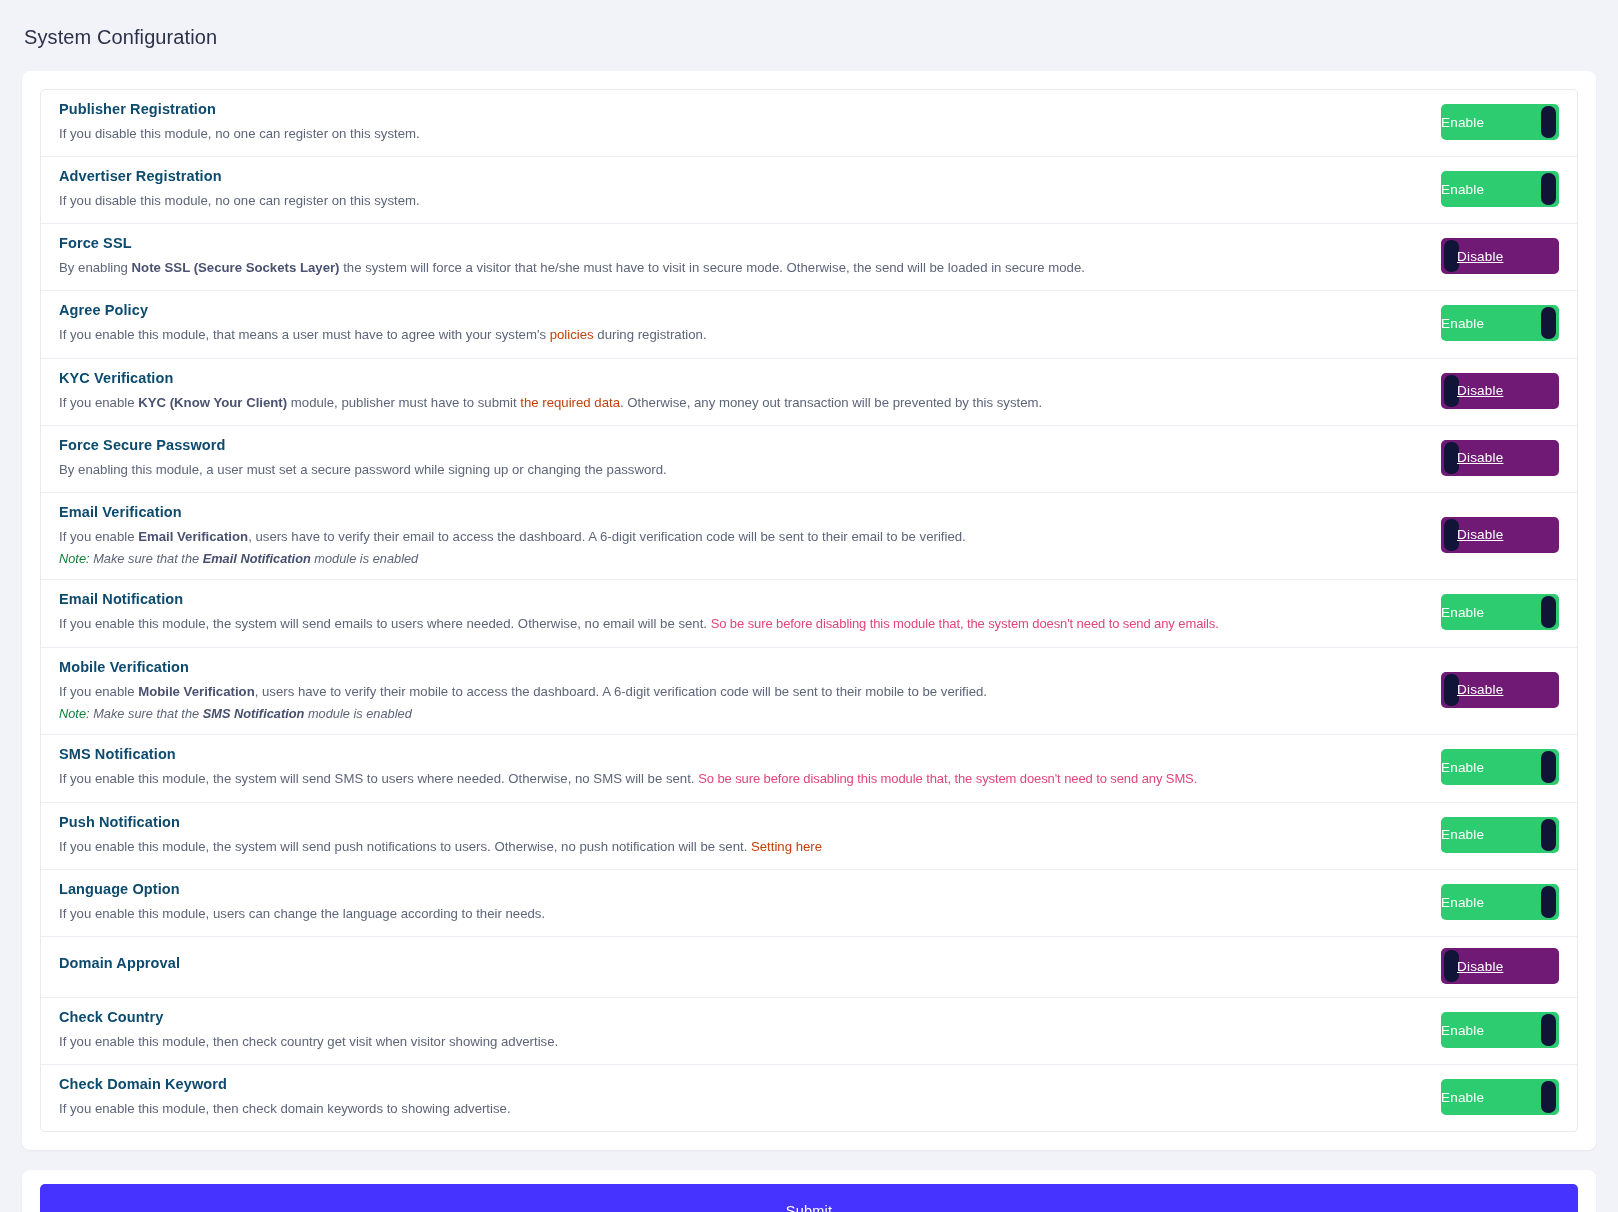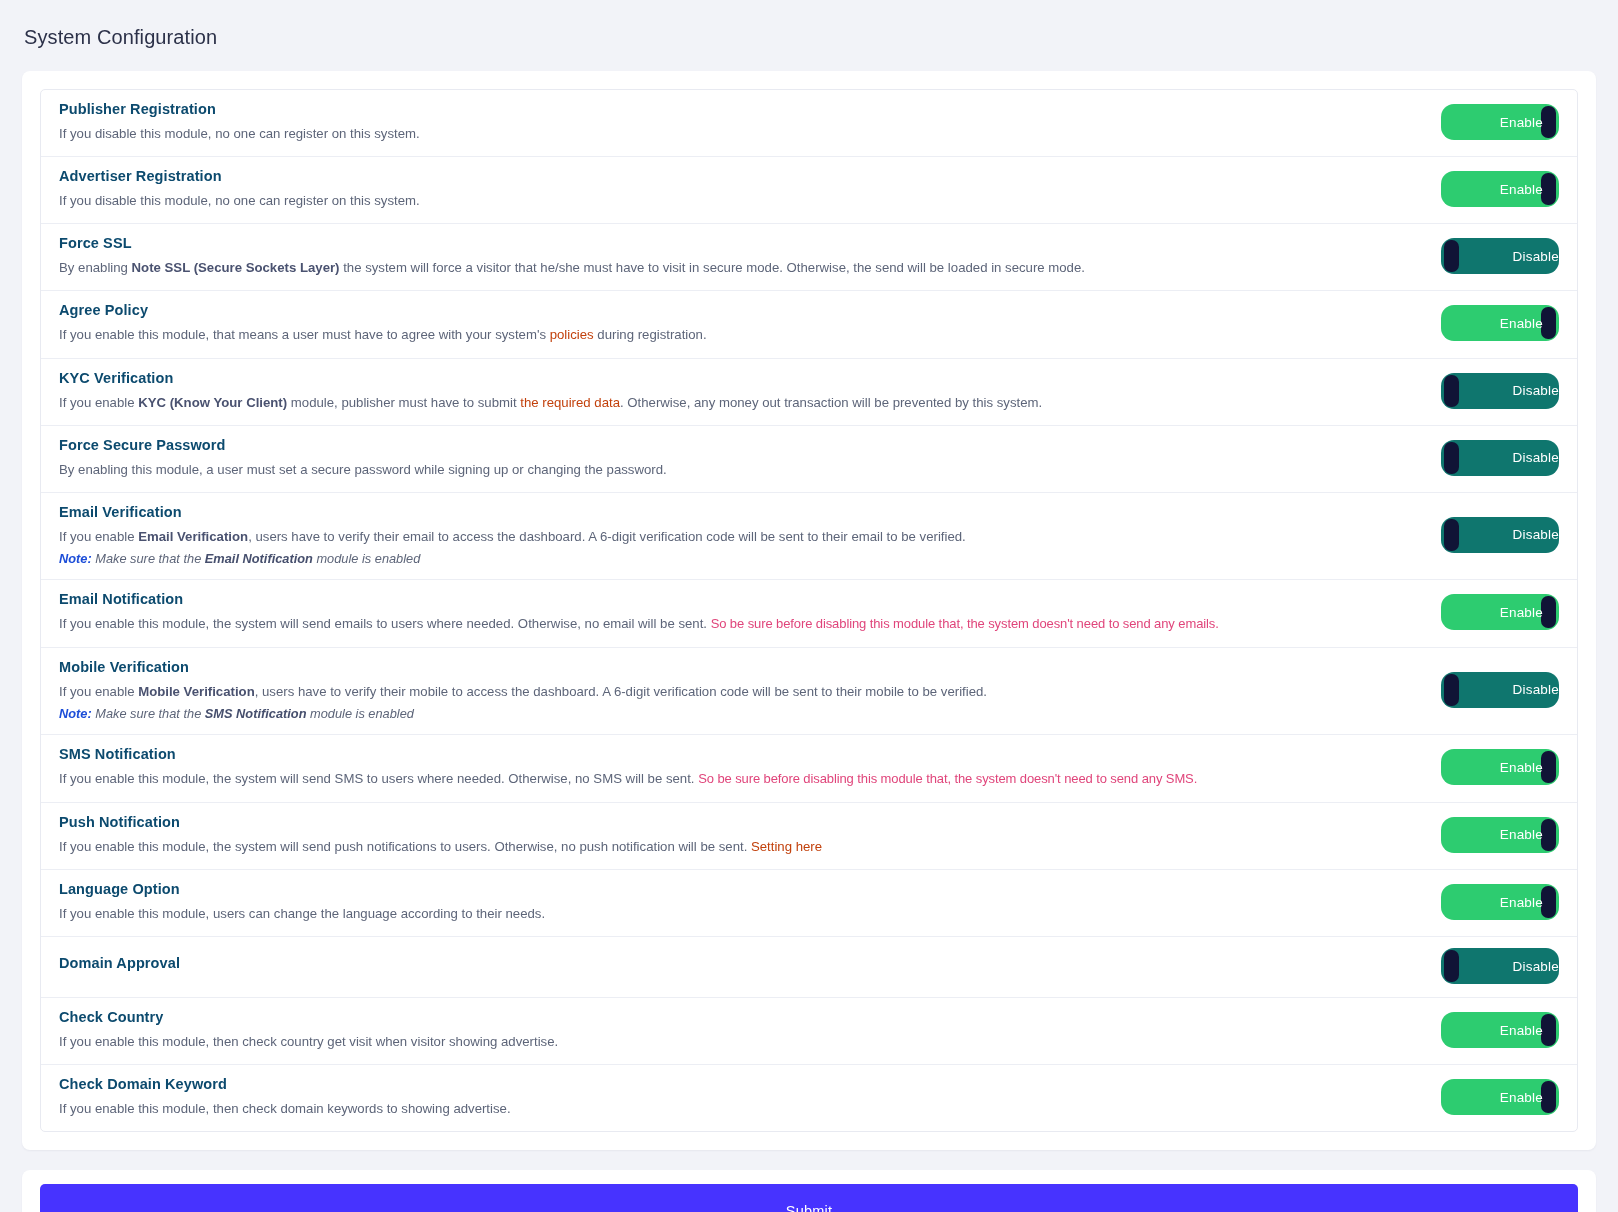--- a/index.html
+++ b/index.html
@@ -69,53 +69,53 @@
     color: #e0457b;
     letter-spacing: -0.1px;
   }
 
   .module-note {
     font-size: 12.8px;
     color: #5d6579;
     font-style: italic;
     margin-top: 5px;
   }
-  .module-note .note-lbl { font-weight: bold; font-style: italic; color: #1d4ed8; }
+  .module-note .note-lbl { font-weight: normal; font-style: italic; color: #15803d; }
   .module-note b { font-weight: bold; font-style: italic; color: #464f6d; }
 
   
   .toggle {
     position: relative;
     flex: 0 0 auto;
     width: 118px;
     height: 36px;
-    border-radius: 13px;
+    border-radius: 5px;
     cursor: pointer;
     display: flex;
     align-items: center;
-    justify-content: flex-end;
+    justify-content: flex-start;
     border: none;
     font-family: "Liberation Sans", sans-serif;
     font-size: 13.5px;
     color: #ffffff;
     letter-spacing: 0.2px;
   }
   .toggle .lbl { position: relative; z-index: 1; pointer-events: none; }
   .toggle .knob {
     position: absolute;
     top: 2px;
     width: 15px;
     height: 32px;
     border-radius: 7px;
     background: #101436;
   }
   .toggle.on { background: #2dcc70; }
   .toggle.on .lbl { margin-right: 16px; }
   .toggle.on .knob { right: 3px; }
-  .toggle.off { background: #0f766e; }
+  .toggle.off { background: #701a75; text-decoration: underline; }
   .toggle.off .lbl { margin-left: 16px; }
   .toggle.off .knob { left: 3px; }
 
   .submit-wrap { margin: 20px 22px 0 22px; background:#ffffff; border-radius:8px; padding: 14px 18px 18px 18px; box-shadow: 0 1px 2px rgba(50,58,92,0.06); }
   .submit-btn {
     display: block;
     width: 100%;
     height: 54px;
     background: #4733ff;
     color: #ffffff;

